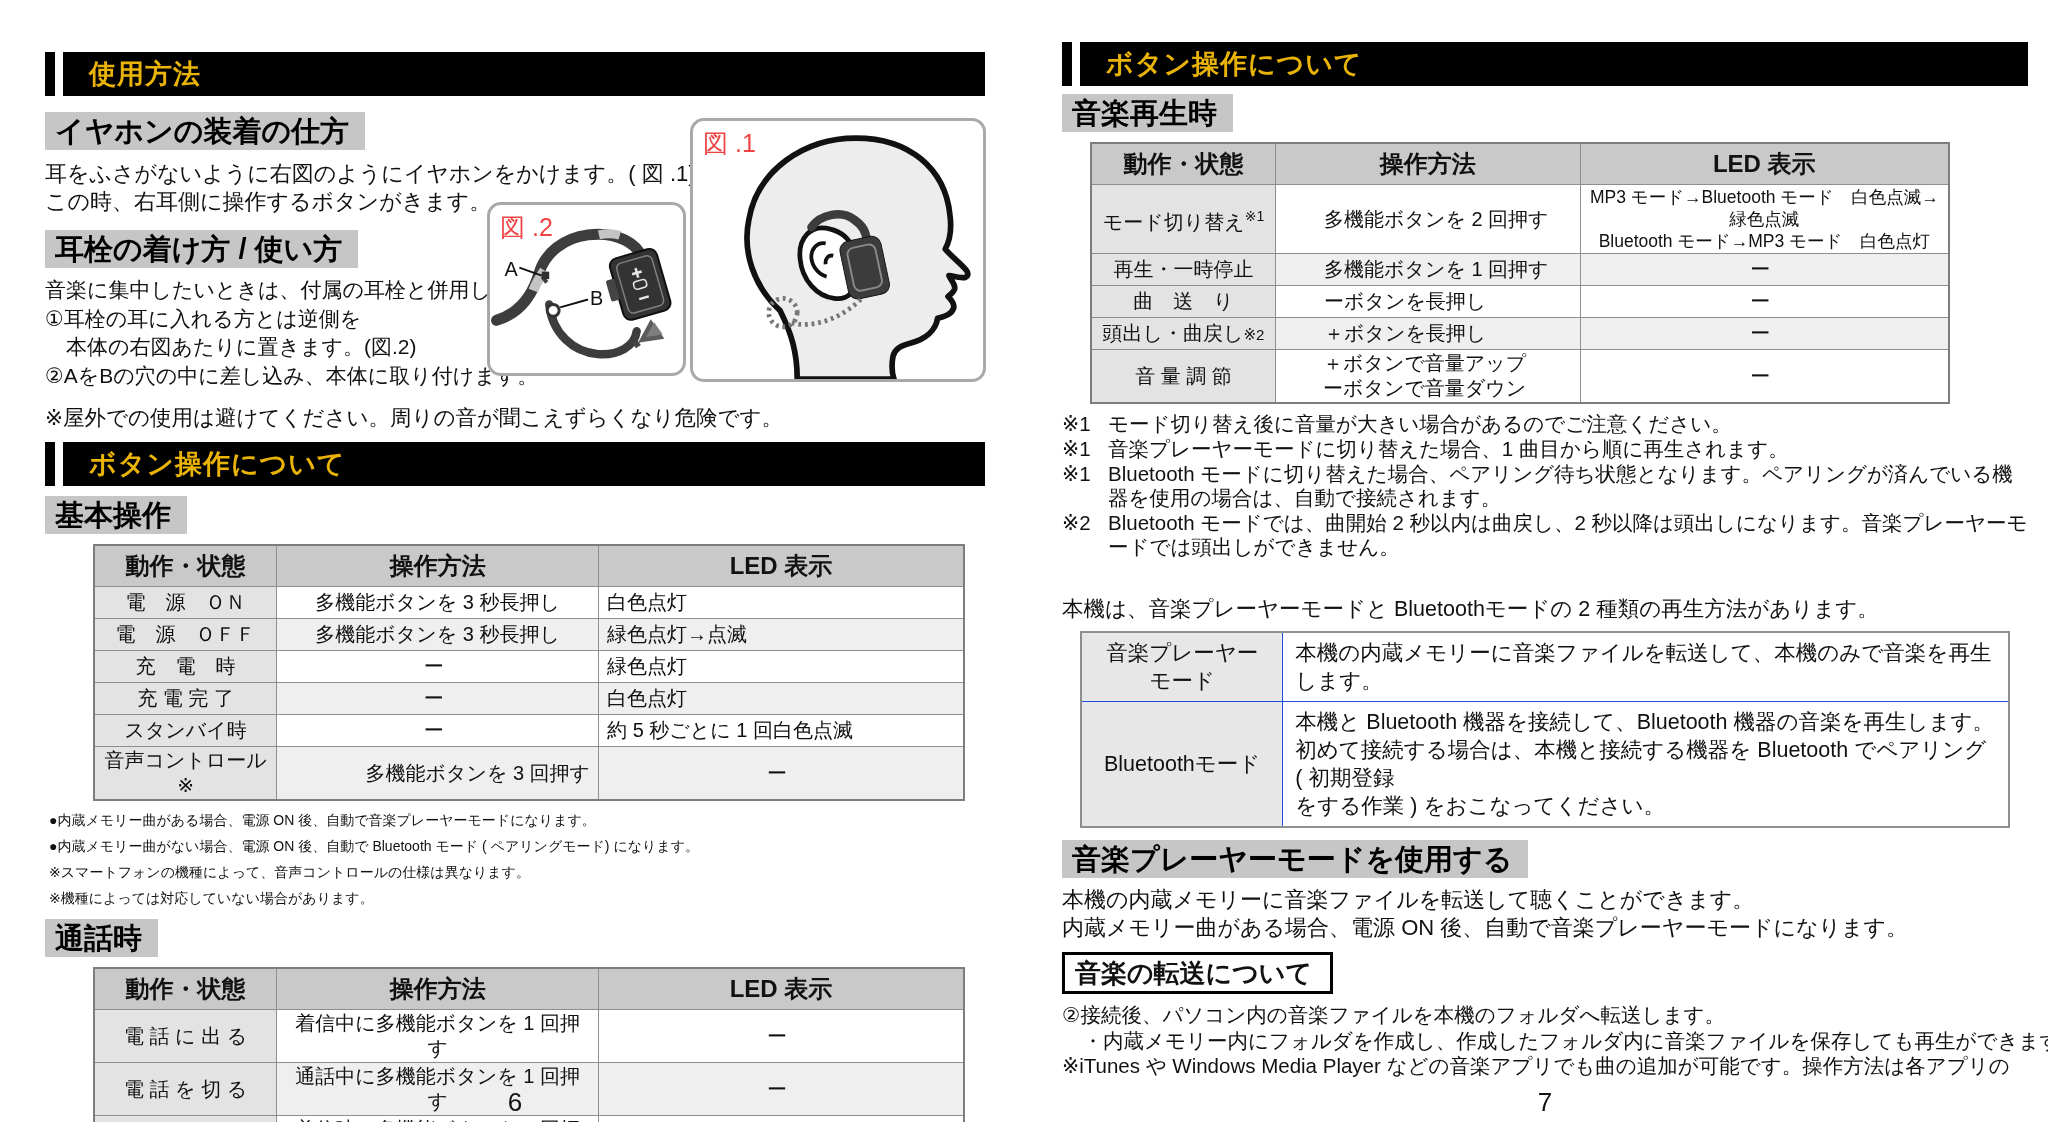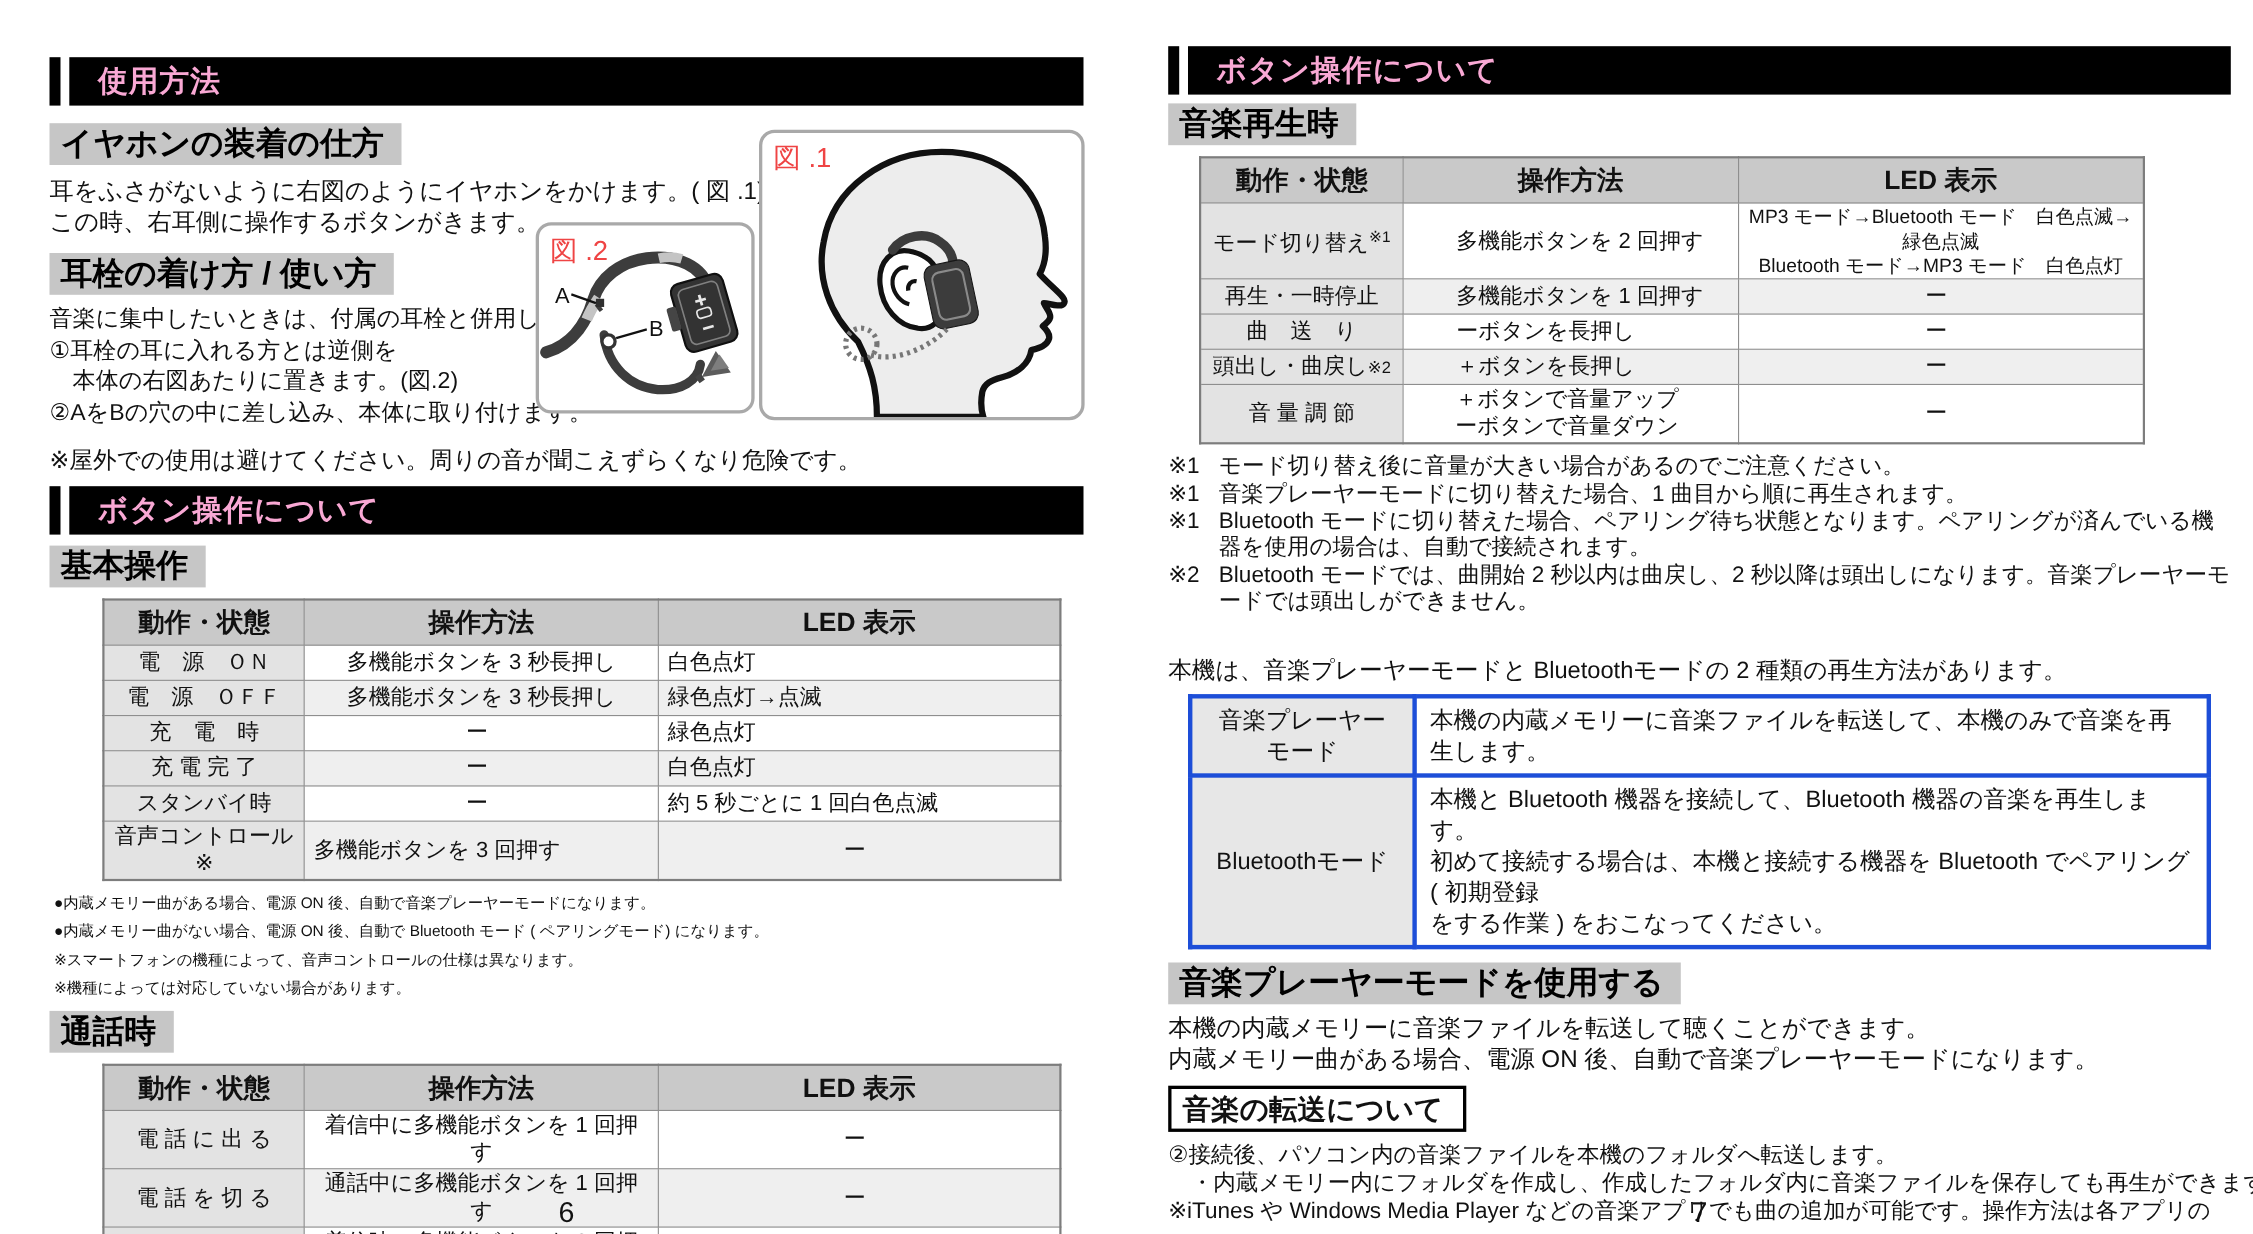--- a/index.html
+++ b/index.html
@@ -5,21 +5,21 @@
   html,body{margin:0;padding:0;}
   body{width:2048px;height:1122px;background:#ffffff;overflow:hidden;
        font-family:"Liberation Sans","DejaVu Sans",sans-serif;color:#111;}
   .page{position:absolute;}
   .page-left{left:45px;top:52px;width:940px;height:1066px;}
   .page-right{left:1062px;top:42px;width:966px;height:1076px;}
 
   
   .blackbar{display:flex;align-items:stretch;height:44px;}
   .blackbar .vtick{width:10px;background:#000;margin-right:8px;}
-  .blackbar .bartext{flex:1;background:#000;color:#f9a8d4;font-weight:bold;
+  .blackbar .bartext{flex:1;background:#000;color:#eab308;font-weight:bold;
        font-size:27px;display:flex;align-items:center;padding-left:26px;letter-spacing:1px;}
 
   
   .grayhdr{display:block;width:fit-content;background:#c6c6c6;color:#000;
        font-weight:bold;font-size:29px;line-height:38px;padding:0 16px 0 10px;}
 
   
   .boxhdr{display:block;width:fit-content;border:3px solid #000;background:#fff;
        font-weight:bold;font-size:26px;line-height:34px;padding:1px 18px 1px 10px;}
 
@@ -42,21 +42,21 @@
   .t-basic{margin:10px 0 0 48px;width:872px;}
   .t-basic col:nth-child(1){width:21%;} .t-basic col:nth-child(2){width:37%;} .t-basic col:nth-child(3){width:42%;}
   .t-music{margin:10px 0 0 28px;width:860px;}
   .t-music col:nth-child(1){width:21.5%;} .t-music col:nth-child(2){width:35.5%;} .t-music col:nth-child(3){width:43%;}
   .t-music td:nth-child(2){padding-left:48px;}
   .t-music td{height:27px;}
 
   
   table.modetable{border-collapse:collapse;table-layout:fixed;border:2px solid #8e8e8e;
        margin:8px 0 0 18px;width:930px;background:#fff;}
-  table.modetable td{border:4px solid #1d4ed8;font-size:21.5px;line-height:28px;padding:6px 12px;}
+  table.modetable td{border:1px solid #1d4ed8;font-size:21.5px;line-height:28px;padding:6px 12px;}
   table.modetable td:first-child{background:#e7e7e7;text-align:center;width:19%;}
 
   .notes{margin-top:6px;}
   .notes .noteline{font-size:14px;line-height:26px;padding-left:22px;text-indent:-22px;}
   .notes .nowrapline{white-space:nowrap;}
 
   .note-row{display:flex;font-size:20.5px;line-height:24px;margin-bottom:1px;}
   .note-row .mark{width:46px;flex:none;}
   .note-row .txt{flex:1;}
 
@@ -185,21 +185,21 @@
           <td style="text-align: center; padding-left: 0px;">ー</td>
           <td style="text-align: left;">白色点灯</td>
         </tr>
         <tr>
           <td style="text-align: center;">スタンバイ時</td>
           <td style="text-align: center; padding-left: 0px;">ー</td>
           <td style="text-align: left;">約 5 秒ごとに 1 回白色点滅</td>
         </tr>
         <tr class="alt">
           <td style="text-align: center;">音声コントロール※</td>
-          <td style="text-align: left;">多機能ボタンを 3 回押す</td>
+          <td style="text-align: right;">多機能ボタンを 3 回押す</td>
           <td style="text-align: center; padding-left: 0px;">ー</td>
         </tr>
       </tbody>
     </table>
 
   <div class="notes" style="margin-left:4px;">
       <div class="noteline nowrapline">●内蔵メモリー曲がある場合、電源 ON 後、自動で音楽プレーヤーモードになります。</div>
       <div class="noteline nowrapline">●内蔵メモリー曲がない場合、電源 ON 後、自動で Bluetooth モード ( ペアリングモード)  になります。</div>
       <div class="noteline nowrapline">※スマートフォンの機種によって、音声コントロールの仕様は異なります。</div>
       <div class="noteline nowrapline">※機種によっては対応していない場合があります。</div>

